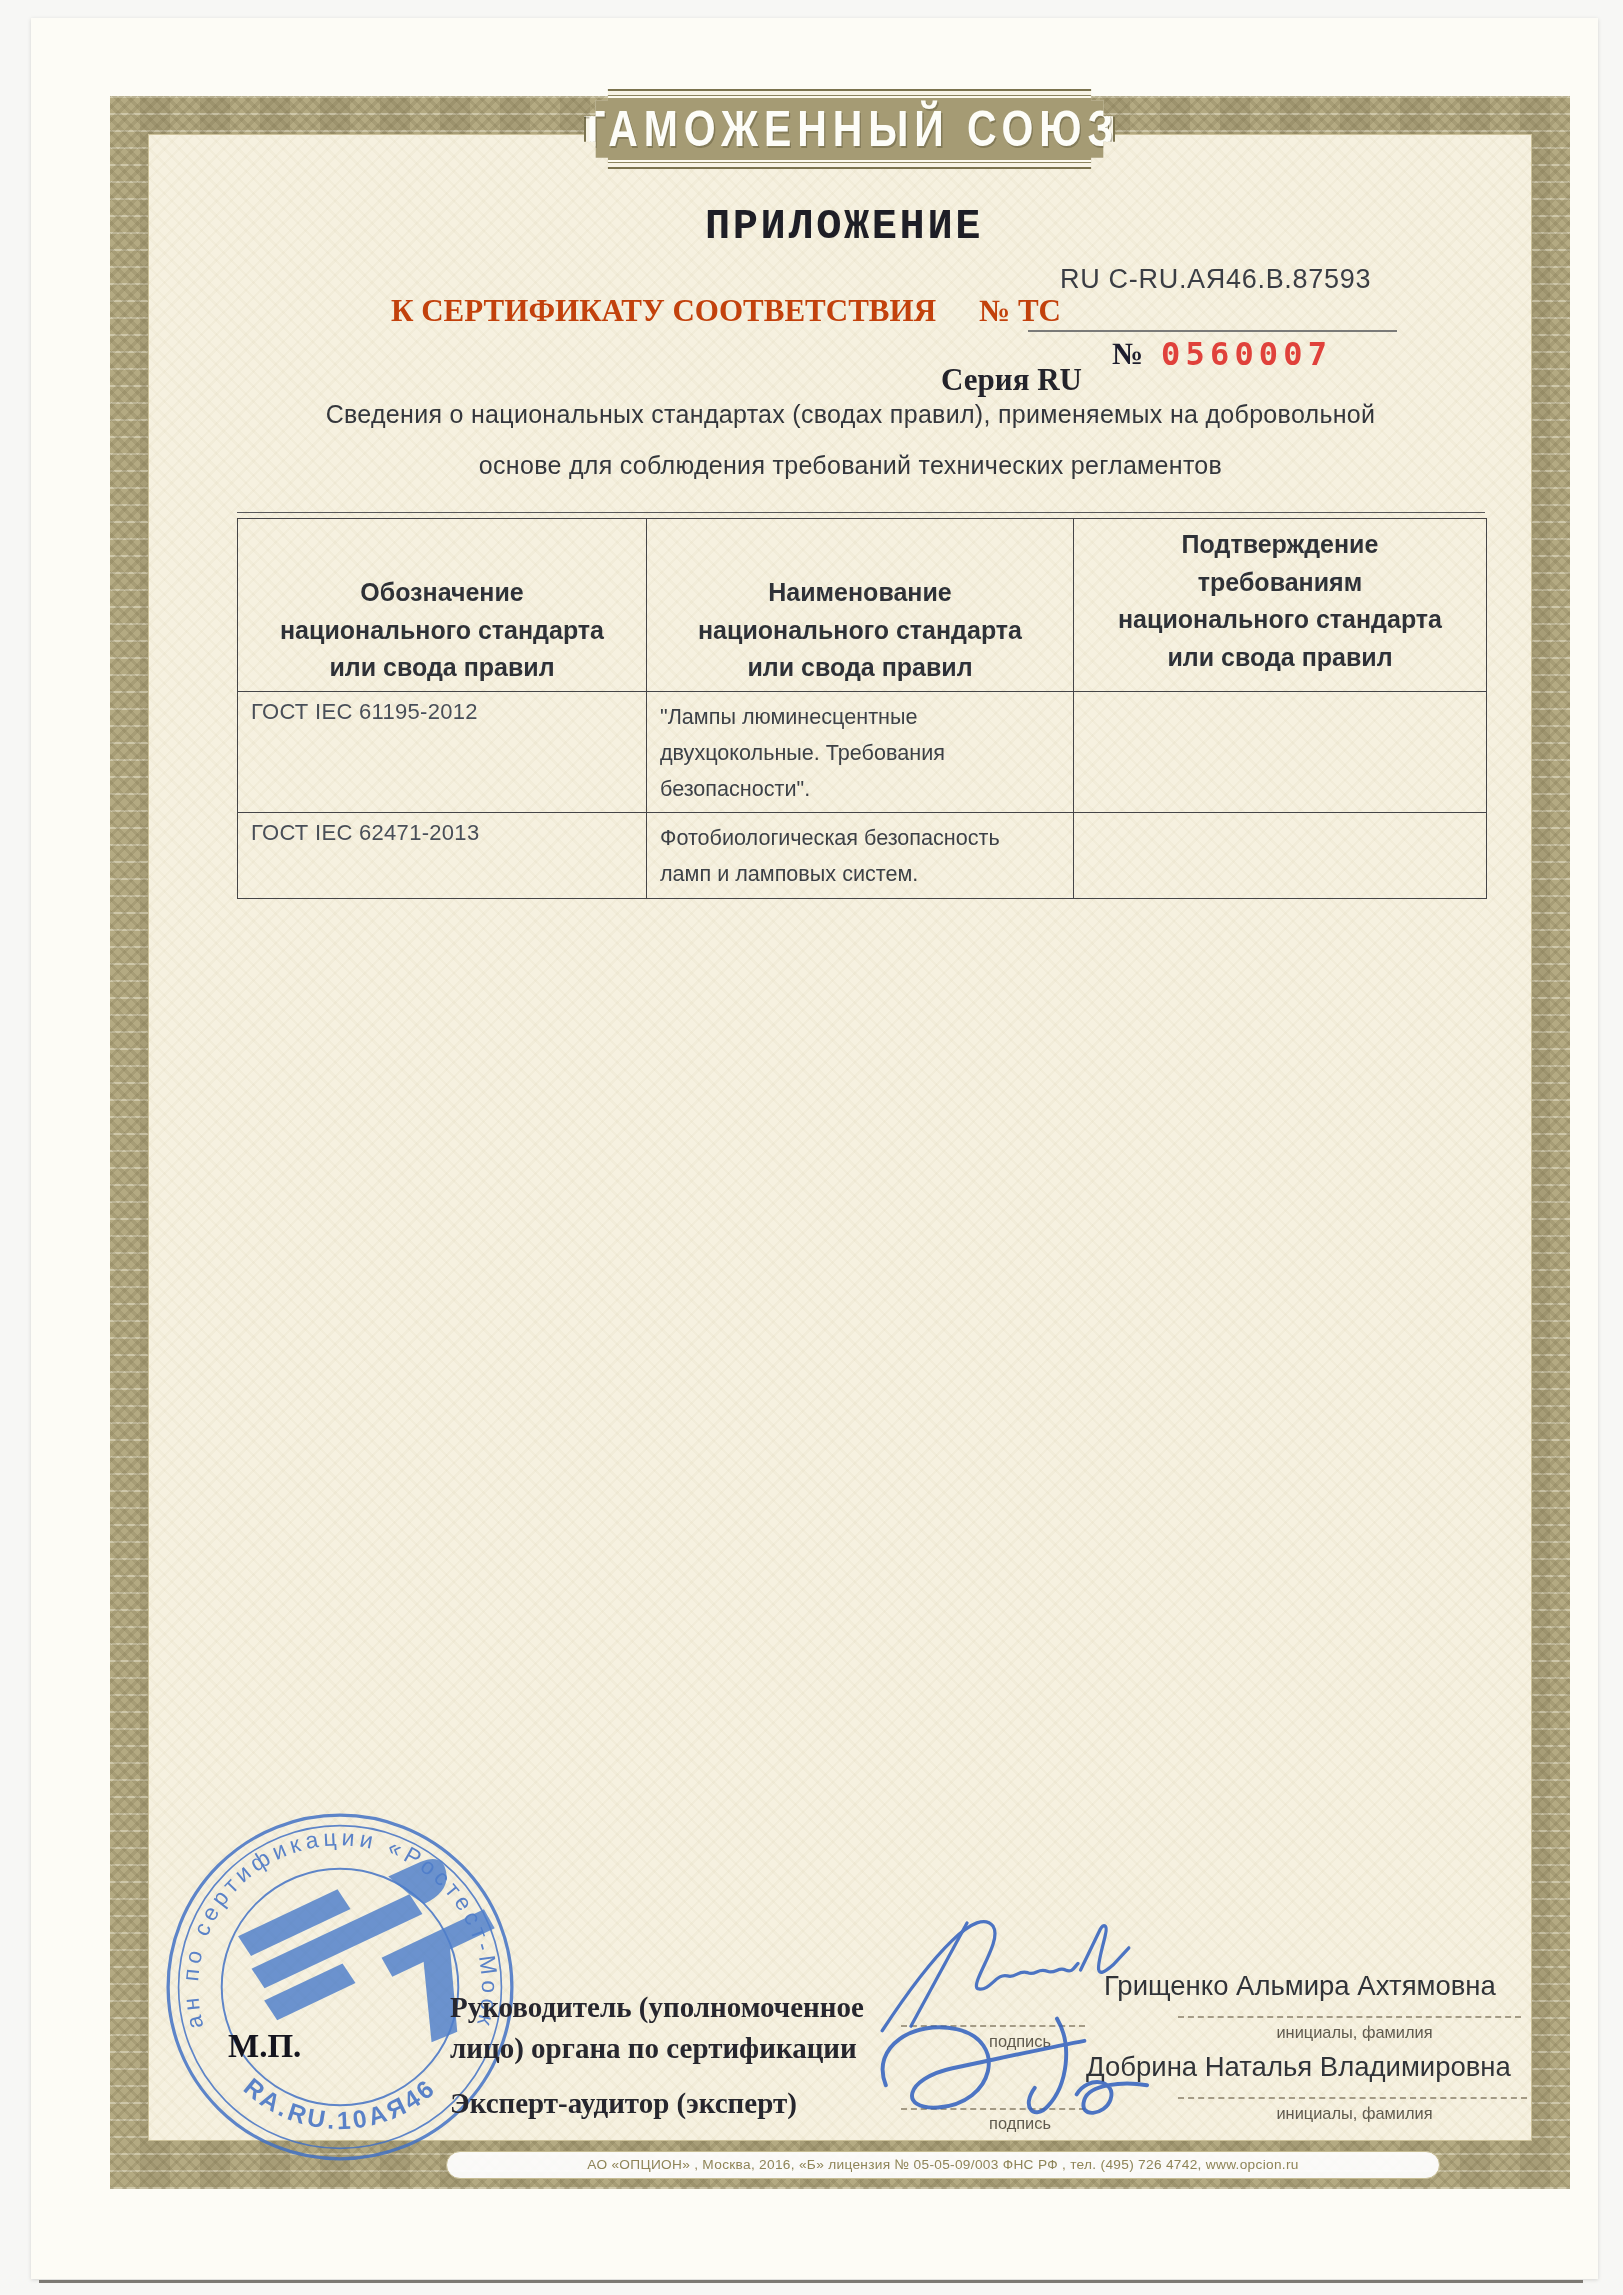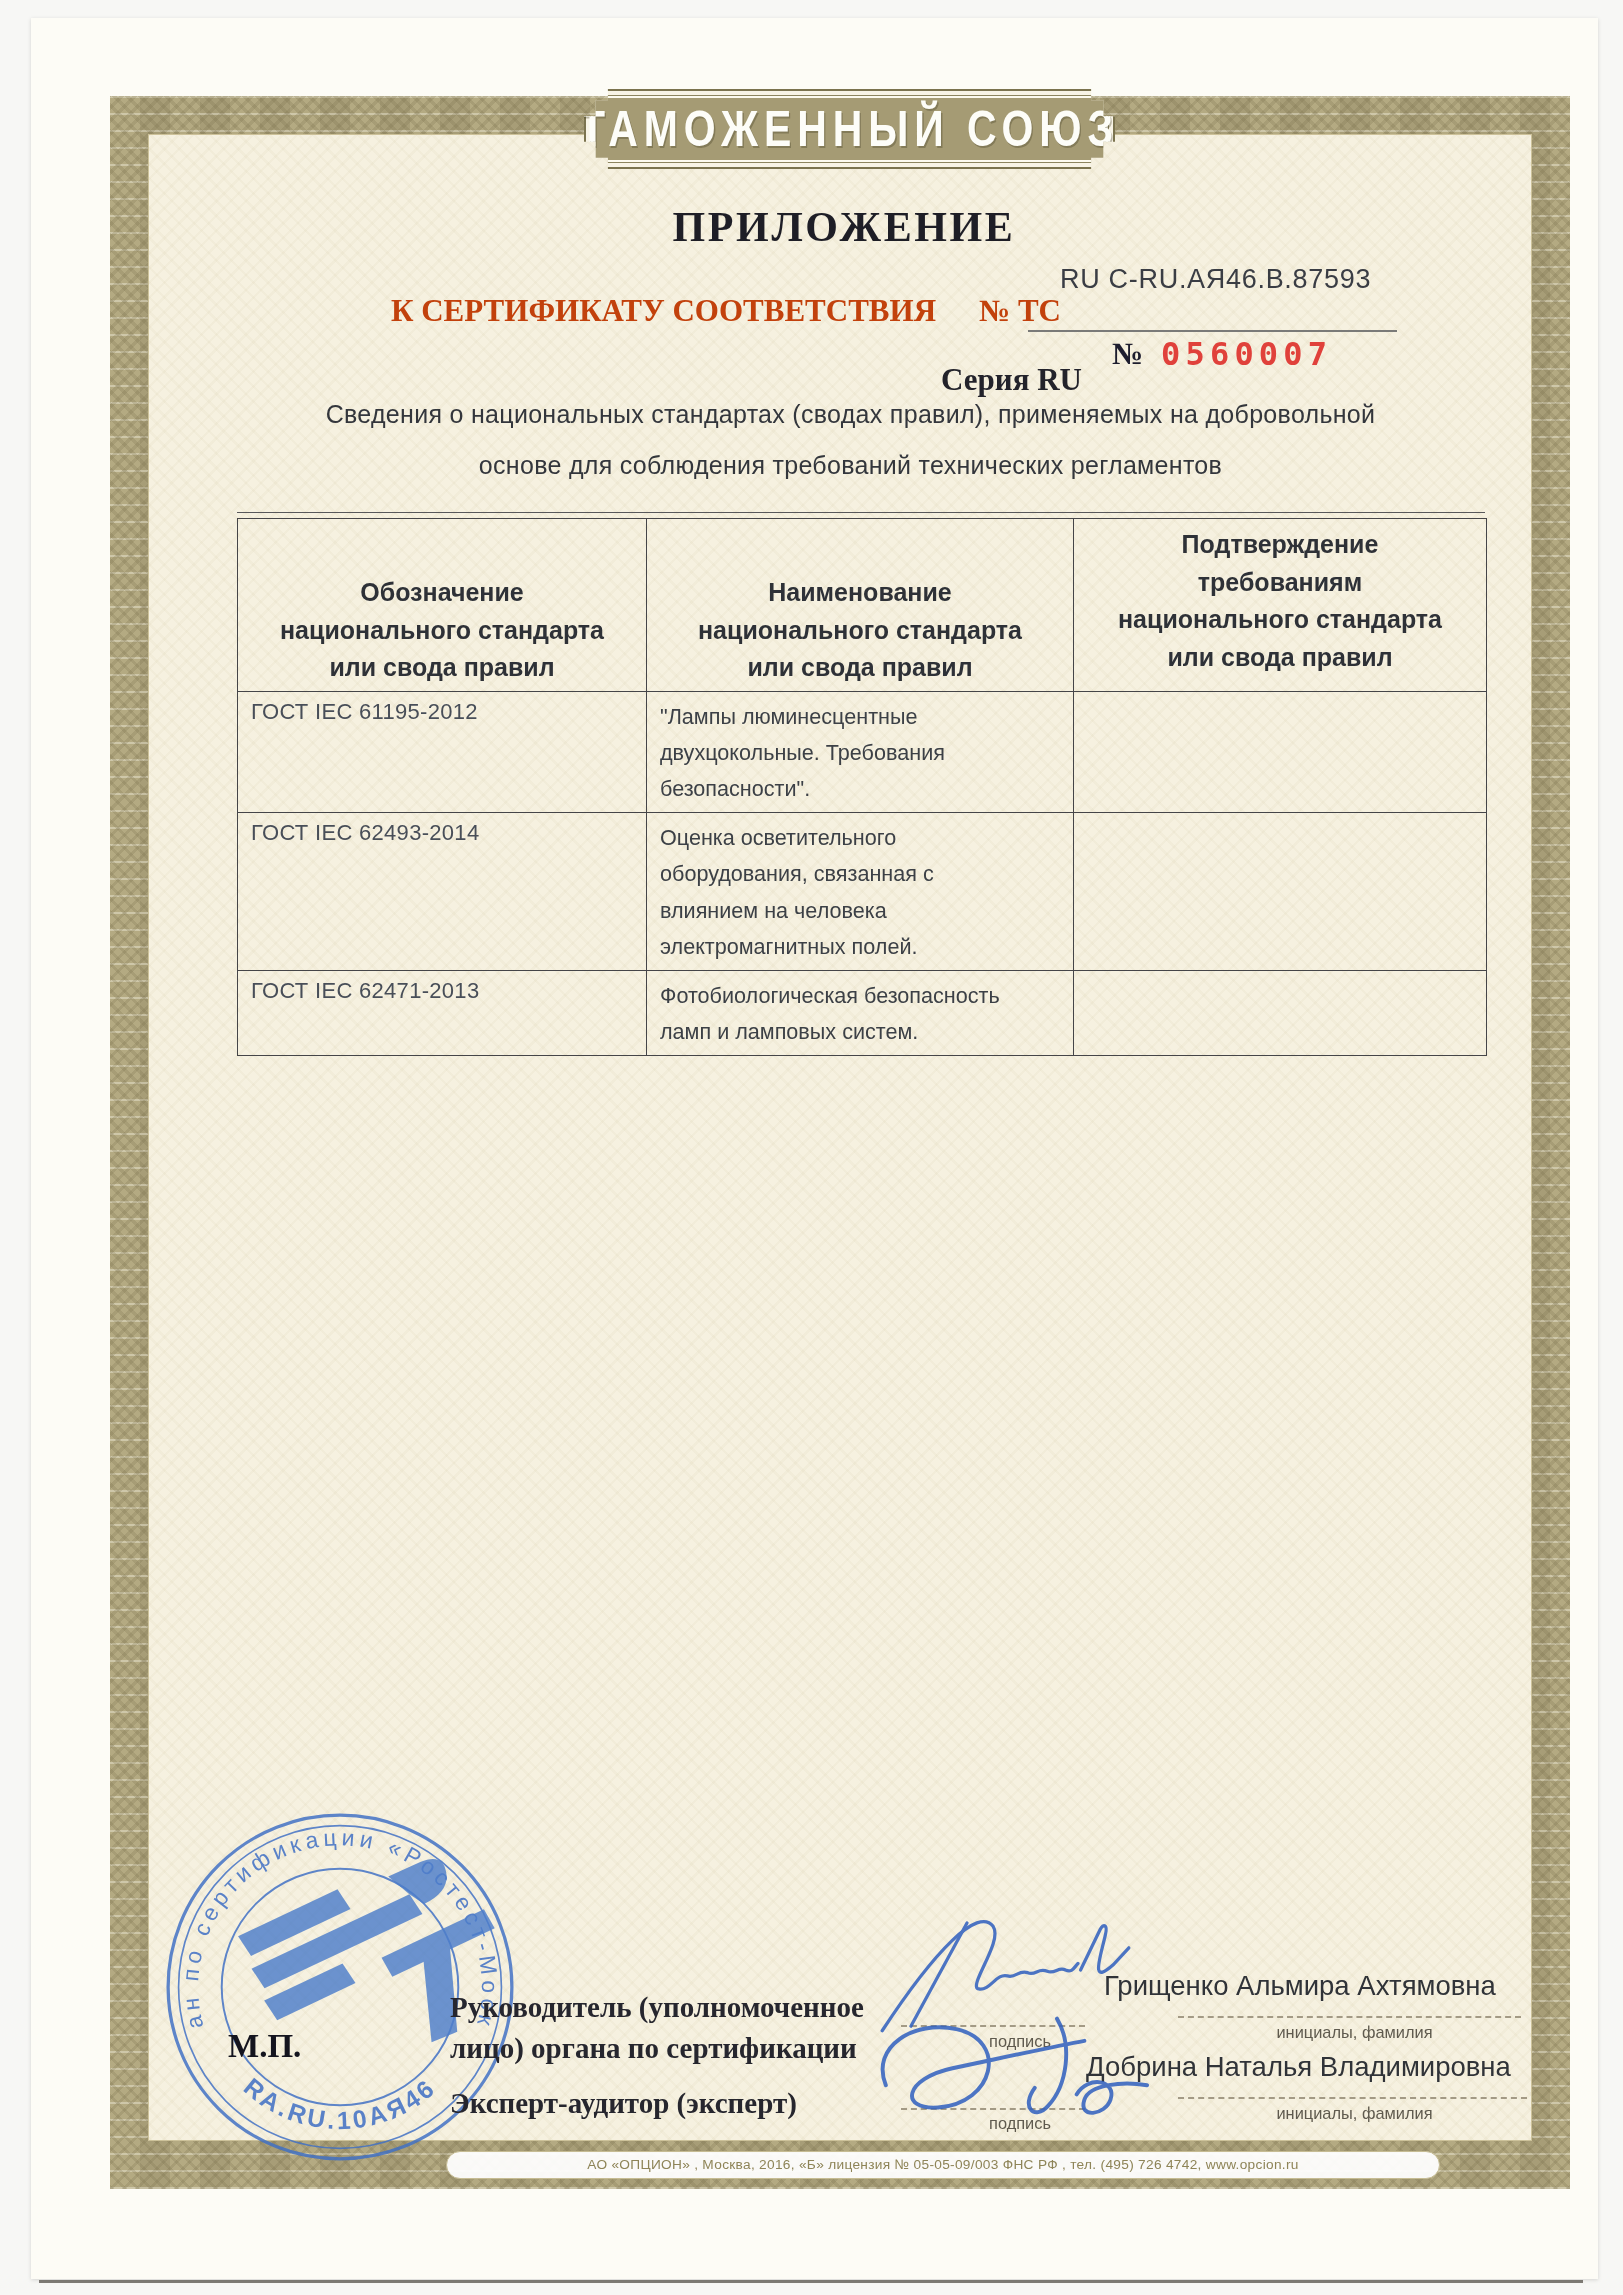--- a/index.html
+++ b/index.html
@@ -32,21 +32,21 @@
                                95.5% 0%, 95.5% 14%, 97.8% 14%, 97.8% 34%, 100% 34%,
                                100% 66%, 97.8% 66%, 97.8% 86%, 95.5% 86%, 95.5% 100%,
                                4.5% 100%, 4.5% 86%, 2.2% 86%, 2.2% 66%, 0% 66%); }
   .banner-inner { width:100%; height:100%; background:#a59b74; border:2.6px solid #fdfbf0;
             outline:0.7px solid #8d855f; display:flex; align-items:center; justify-content:center; }
   .banner-text { font-family:"Liberation Sans", sans-serif; font-weight:700; font-size:41px;
             color:#fdfdf8; letter-spacing:5.9px; transform:scaleY(1.22);
             text-shadow:1.3px 2px 0 rgba(70,64,36,.35); white-space:nowrap; }
 
   .doc-title { position:absolute; left:150px; right:85px; top:203px; text-align:center;
-            font-family:Liberation Serif, serif; font-weight:700; font-size:42px;
+            font-family:Liberation Mono, monospace; font-weight:700; font-size:42px;
             letter-spacing:2.6px; color:#1e1e26; }
 
   .cert-row { position:absolute; left:391px; top:293px; display:flex; gap:43px;
             font-family:"Liberation Serif", serif; font-size:31px; font-weight:600; color:#c2410c; }
   .cert-num { position:absolute; left:1060px; top:264px; font-size:27px; color:#3a3d44; letter-spacing:0.7px; }
   .cert-line { position:absolute; left:1028px; top:330px; width:369px; height:2px; background:#7a7a78; }
 
   .series-label { position:absolute; left:941px; top:339px; font-family:"Liberation Serif", serif;
             font-size:31px; font-weight:600; color:#23232b;margin-top:23px; }
   .series-no-sign { position:absolute; left:1112px; top:336px; font-family:"Liberation Serif", serif;
@@ -157,28 +157,20 @@
 национального стандарта
 или свода правил</th>
     </tr>
     <tr style="height:89px;">
       <td class="c-std">ГОСТ IEC 61195-2012</td>
       <td class="c-name">"Лампы люминесцентные
 двухцокольные. Требования
 безопасности".</td>
       <td class="c-conf"></td>
     </tr>
-    <tr style="height:124px;">
-      <td class="c-std">ГОСТ IEC 62493-2014</td>
-      <td class="c-name">Оценка осветительного
-оборудования, связанная с
-влиянием на человека
-электромагнитных полей.</td>
-      <td class="c-conf"></td>
-    </tr>
     <tr style="height:65px;">
       <td class="c-std">ГОСТ IEC 62471-2013</td>
       <td class="c-name">Фотобиологическая безопасность
 ламп и ламповых систем.</td>
       <td class="c-conf"></td>
     </tr>
   </tbody>
     </table>
 
   <svg class="stamp-svg" width="366" height="366" viewBox="-280 -280 560 560">

